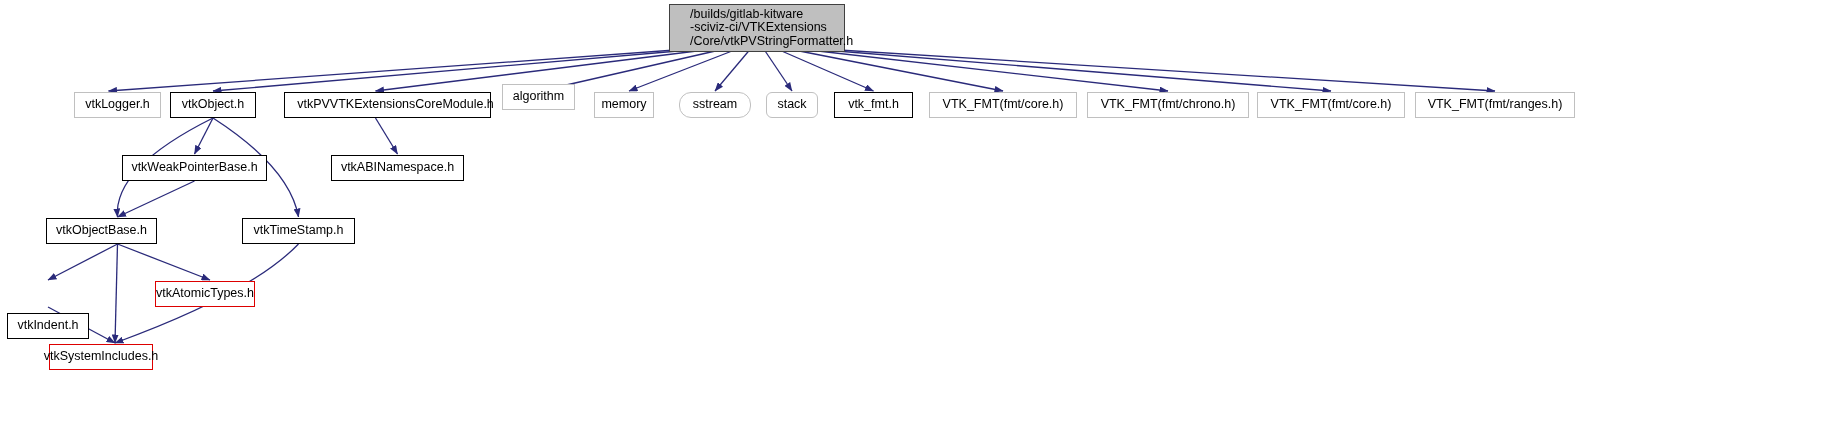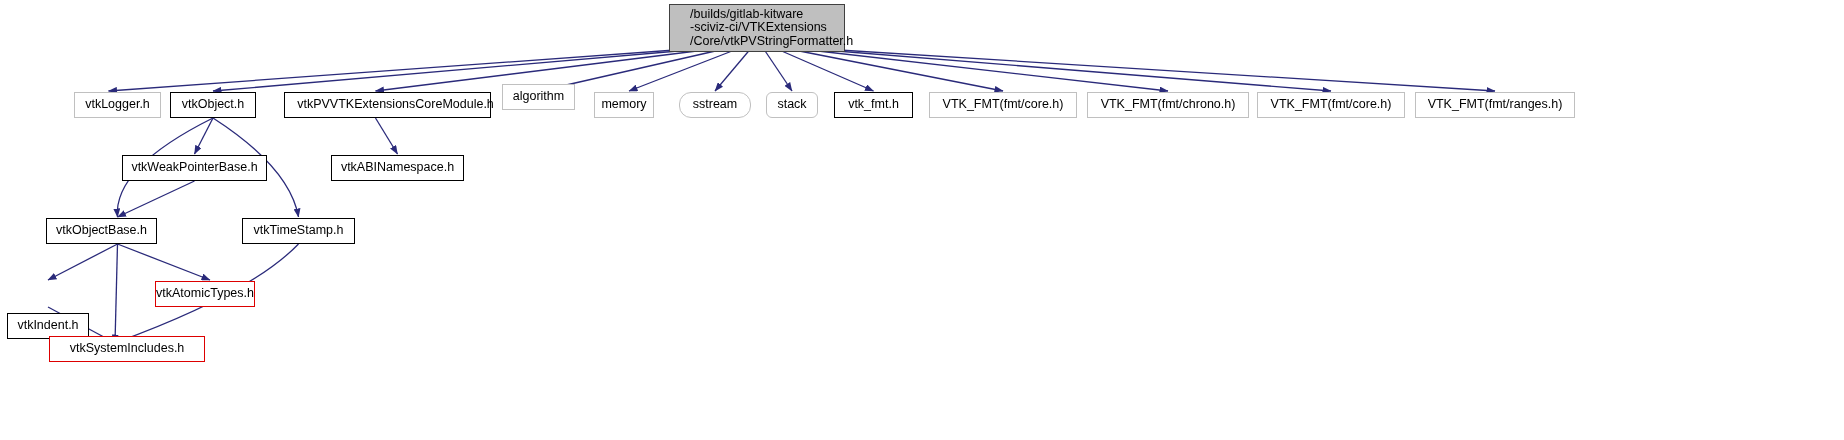--- a/index.html
+++ b/index.html
@@ -109,15 +109,15 @@
       <div class="node" style="left: 929px; top: 92px; width: 148px; height: 26px;"><span class="lbl">VTK_FMT(fmt/core.h)</span></div>
       <div class="node" style="left: 1087px; top: 92px; width: 162px; height: 26px;"><span class="lbl">VTK_FMT(fmt/chrono.h)</span></div>
       <div class="node" style="left: 1257px; top: 92px; width: 148px; height: 26px;"><span class="lbl">VTK_FMT(fmt/core.h)</span></div>
       <div class="node" style="left: 1415px; top: 92px; width: 160px; height: 26px;"><span class="lbl">VTK_FMT(fmt/ranges.h)</span></div>
       <div class="node thick" style="left: 122px; top: 155px; width: 145px; height: 26px;"><span class="lbl">vtkWeakPointerBase.h</span></div>
       <div class="node thick" style="left: 331px; top: 155px; width: 133px; height: 26px;"><span class="lbl">vtkABINamespace.h</span></div>
       <div class="node thick" style="left: 46px; top: 218px; width: 111px; height: 26px;"><span class="lbl">vtkObjectBase.h</span></div>
       <div class="node thick" style="left: 242px; top: 218px; width: 113px; height: 26px;"><span class="lbl">vtkTimeStamp.h</span></div>
       <div class="node thick" style="left: 7px; top: 281px; width: 82px; height: 26px; margin-top: 32px;"><span class="lbl">vtkIndent.h</span></div>
       <div class="node red" style="left: 140px; top: 281px; width: 100px; height: 26px; margin-left: 15px;"><span class="lbl">vtkAtomicTypes.h</span></div>
-      <div class="node red" style="left: 49px; top: 336px; width: 156px; height: 26px; text-align: right;"><span class="lbl">vtkSystemIncludes.h</span></div>
+      <div class="node red" style="left: 49px; top: 344px; width: 104px; height: 26px; text-align: right;"><span class="lbl">vtkSystemIncludes.h</span></div>
     </div>
 </div>
 
 </body></html>

